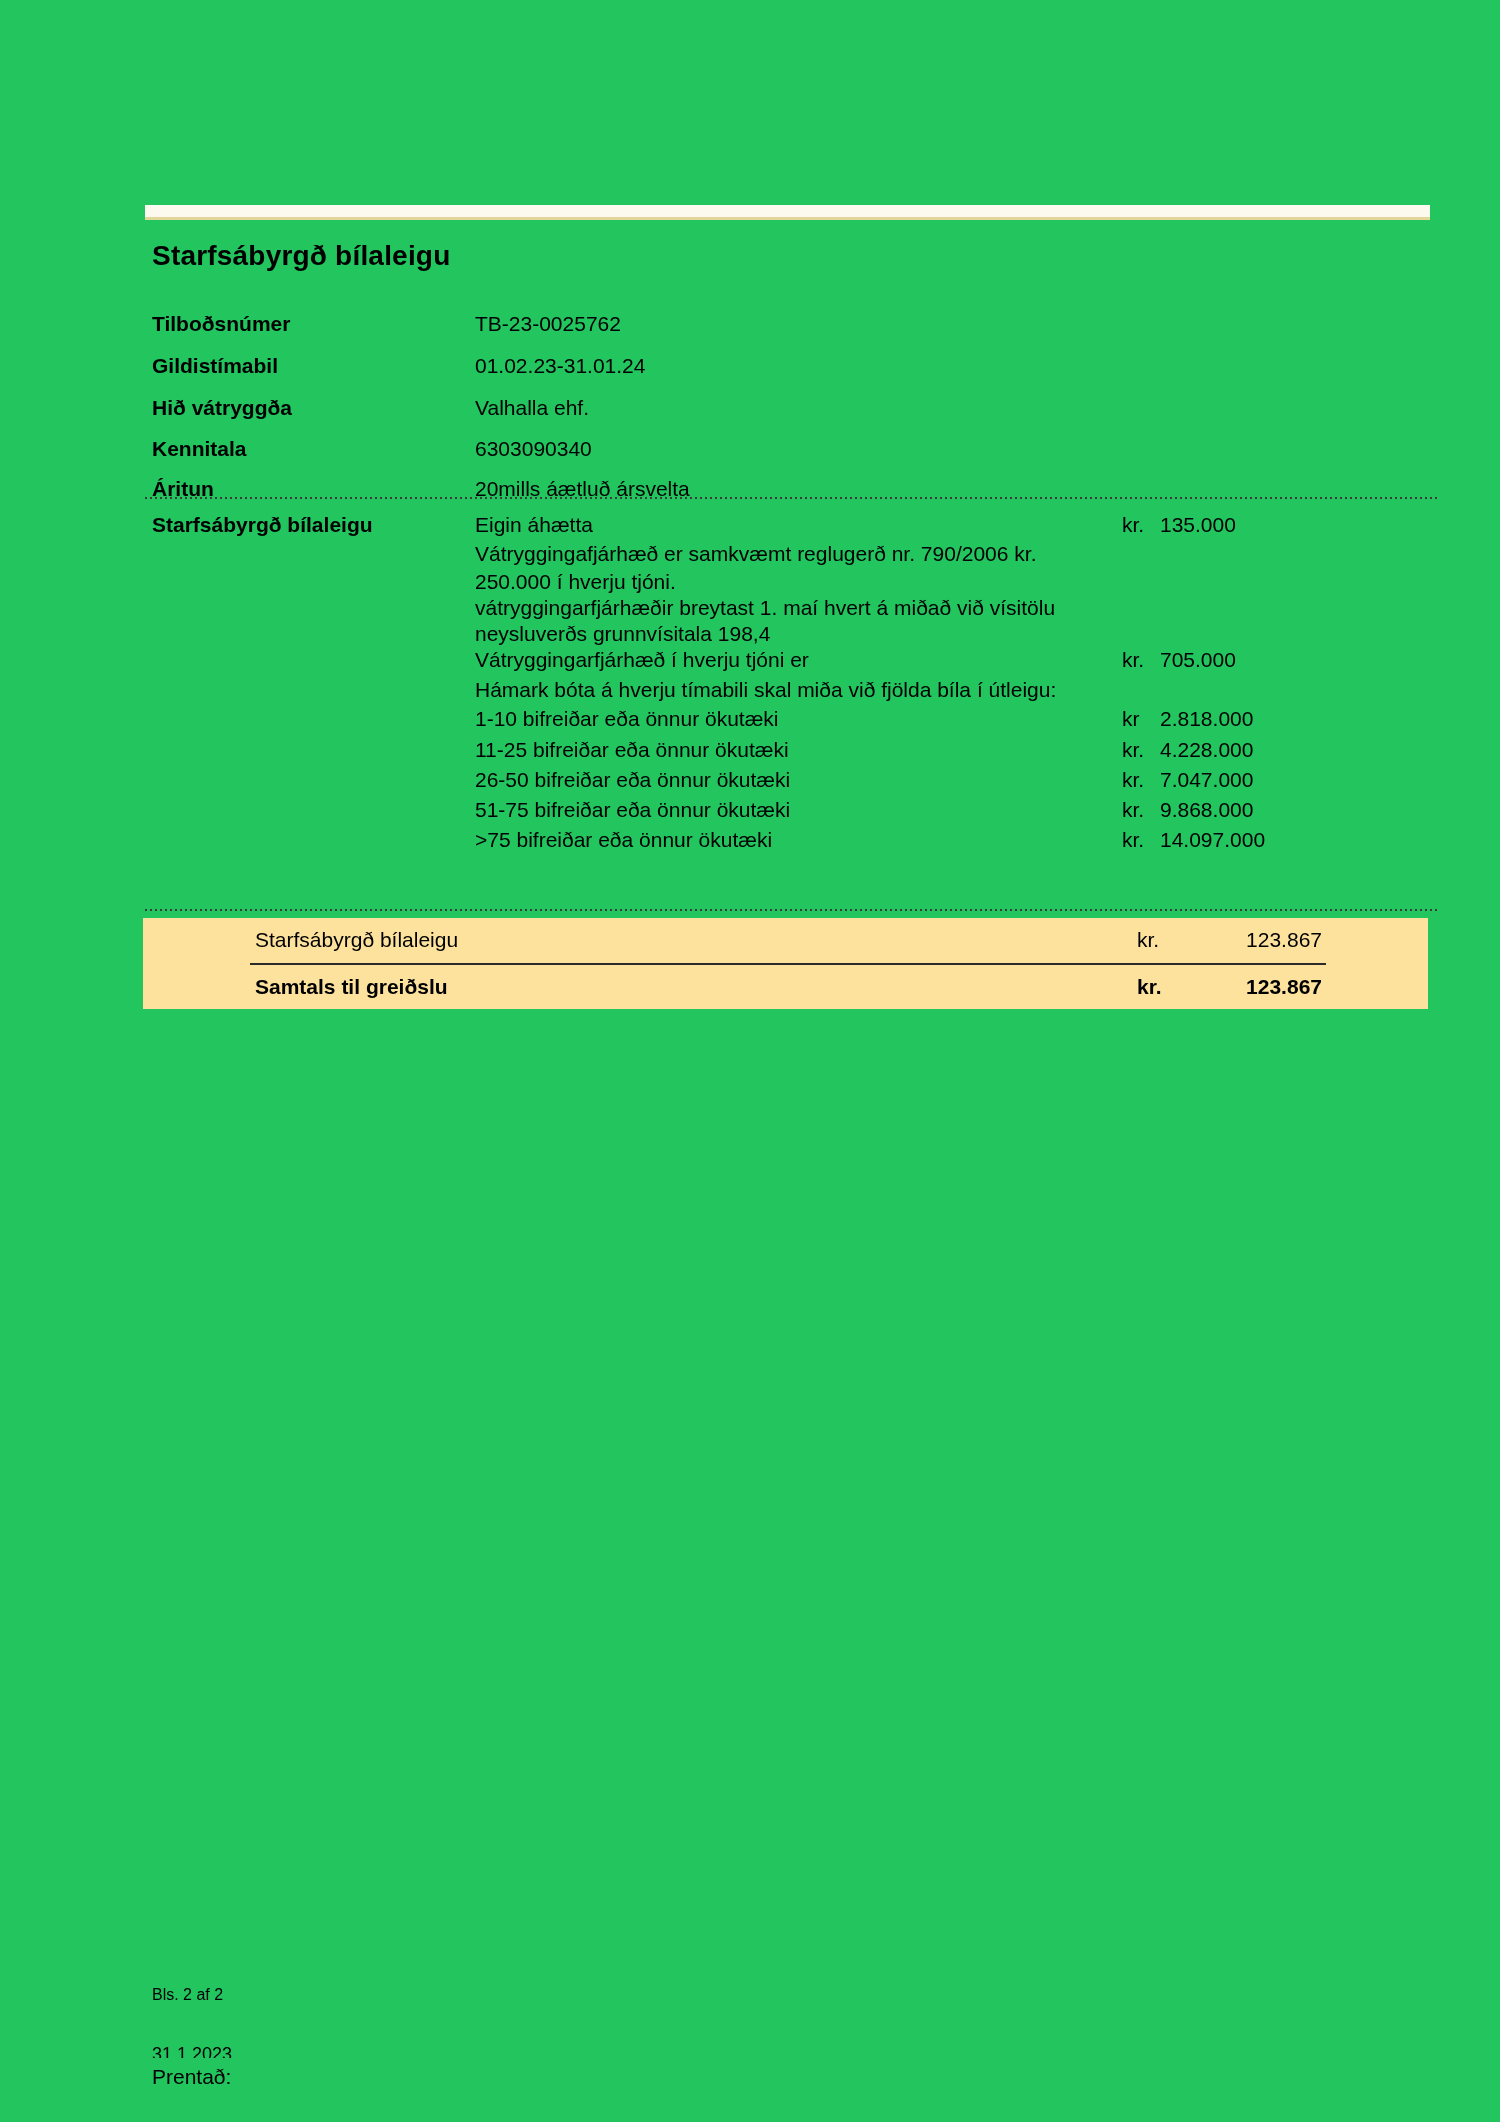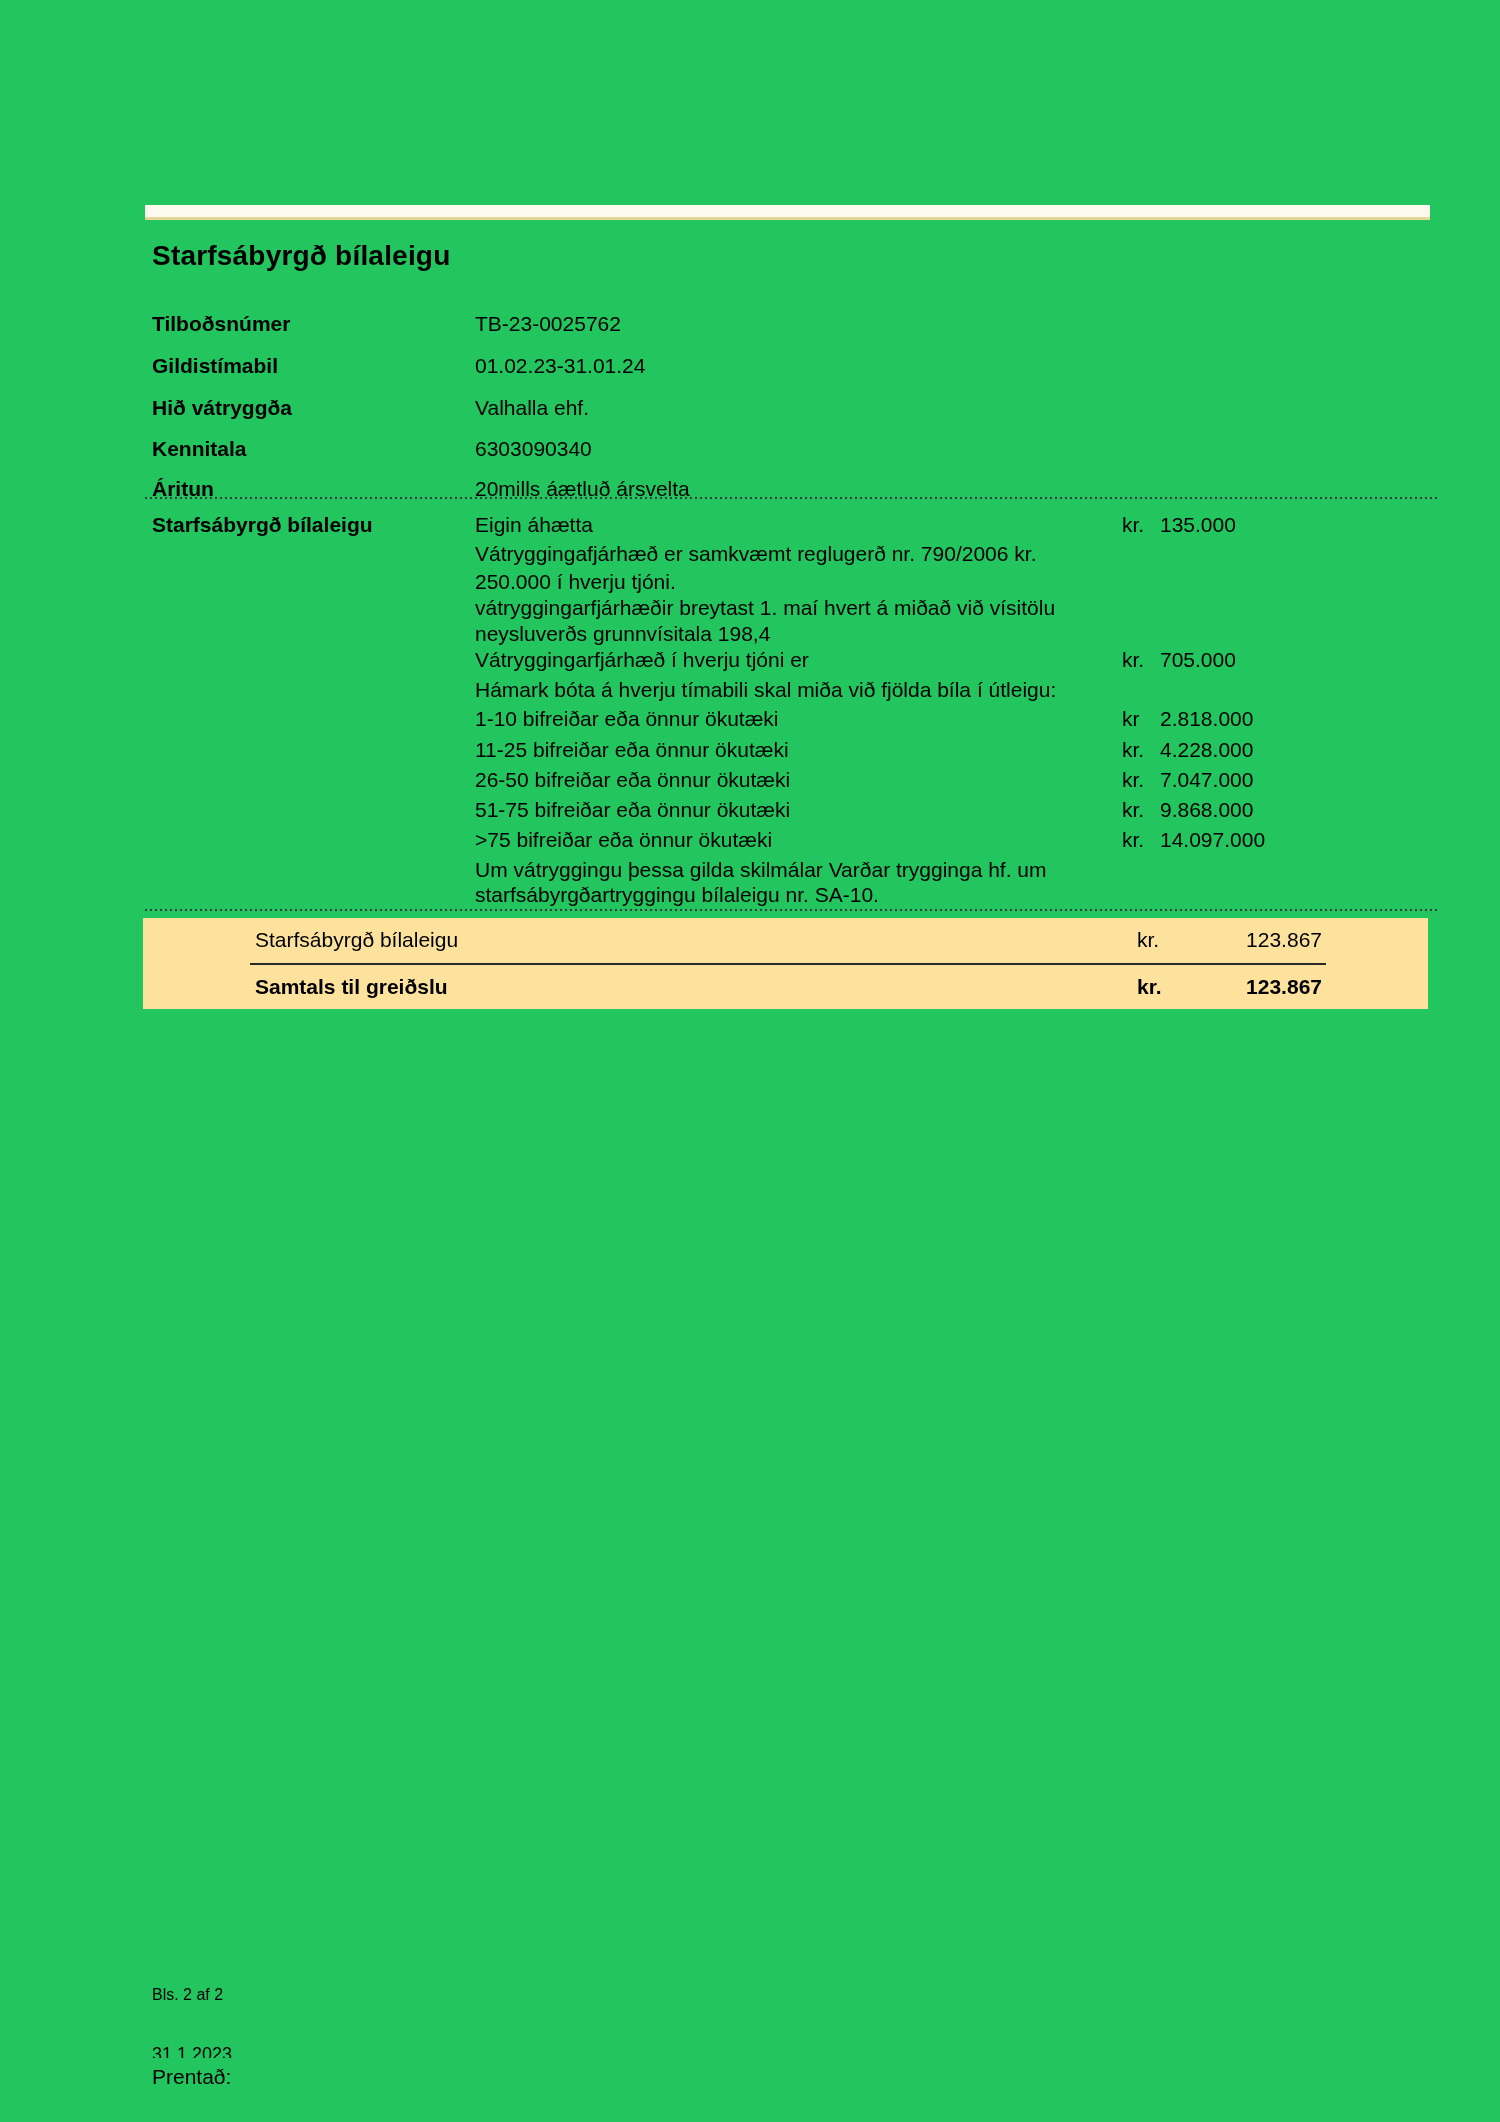--- a/index.html
+++ b/index.html
@@ -150,26 +150,20 @@
   <div class="abs bline" style="top:798px">
     <span class="t">51-75 bifreiðar eða önnur ökutæki</span>
     <span class="cur">kr.</span>
     <span class="amt">9.868.000</span>
   </div>
   <div class="abs bline" style="top:828px">
     <span class="t">&gt;75 bifreiðar eða önnur ökutæki</span>
     <span class="cur">kr.</span>
     <span class="amt">14.097.000</span>
   </div>
-  <div class="abs bline" style="top:858px">
-    <span class="t">Um vátryggingu þessa gilda skilmálar Varðar trygginga hf. um</span>
-  </div>
-  <div class="abs bline" style="top:883px">
-    <span class="t">starfsábyrgðartryggingu bílaleigu nr. SA-10.</span>
-  </div>
 
   <div class="abs dotted dotted-2"></div>
 
   <div class="abs summary-box"></div>
 
   <div class="abs srow srow-1">
     <span class="lbl">Starfsábyrgð bílaleigu</span>
     <span class="cur">kr.</span>
     <span class="amt">123.867</span>
   </div>

